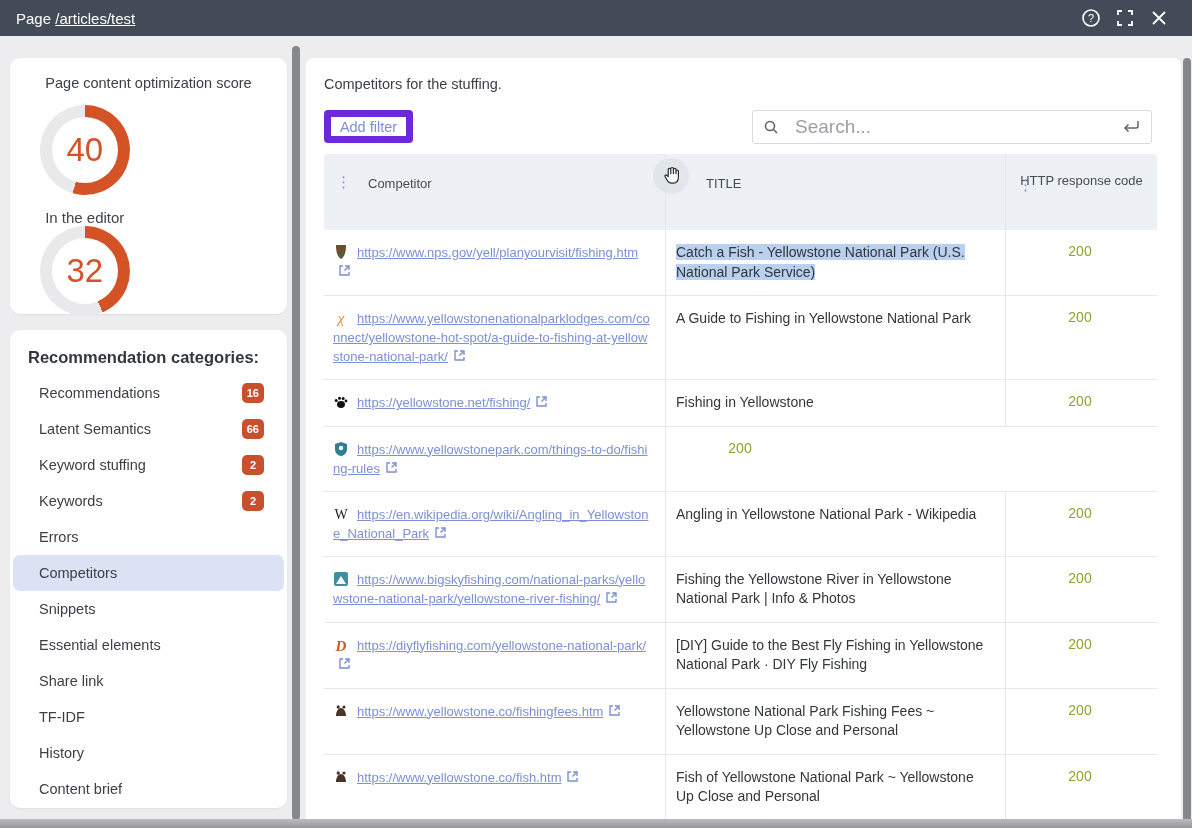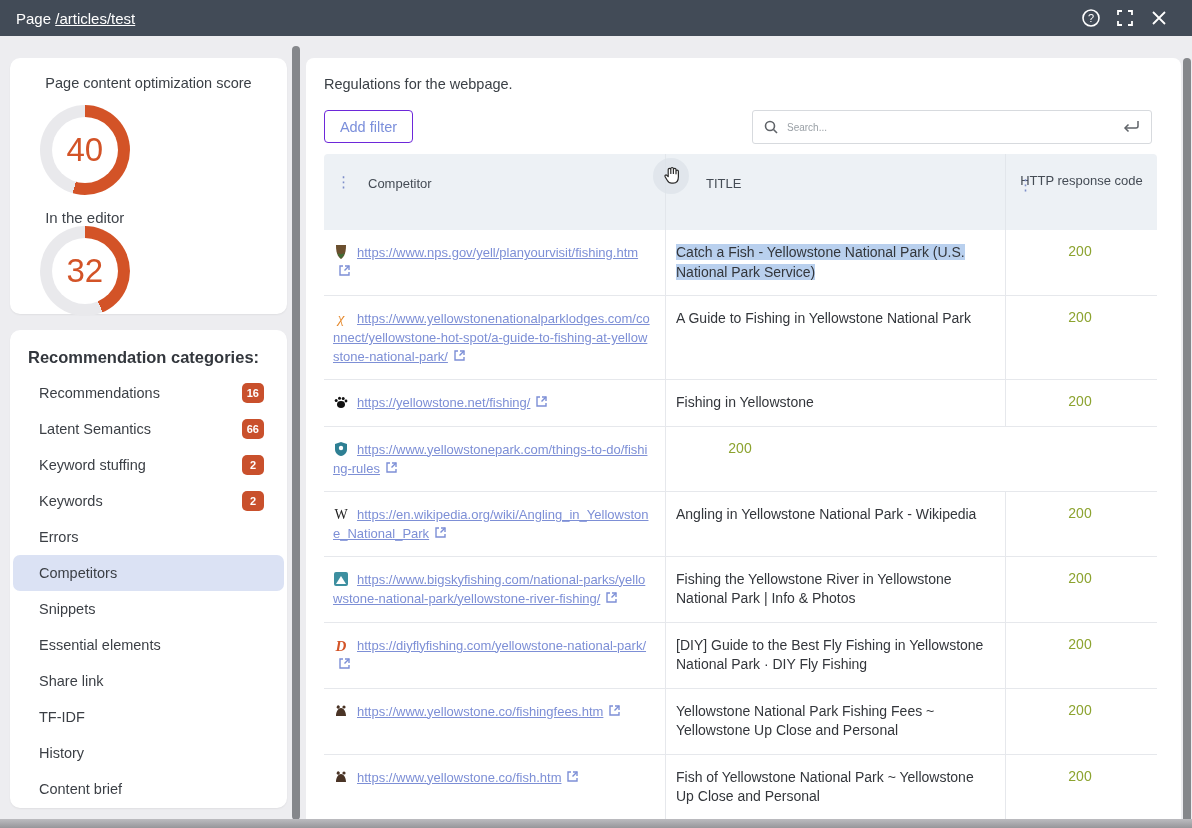--- a/index.html
+++ b/index.html
@@ -47,27 +47,27 @@
   
   .vscroll { position:absolute; border-radius:4px; background:#85878b; z-index:6; }
   .vscroll.left { left:292px; top:46px; width:8px; height:774px; }
   .vscroll.right { left:1183px; top:58px; width:8px; height:770px; }
 
   
   .main-panel { position:absolute; left:306px; top:58px; width:875px; height:770px; background:#fff;
                 border-radius:8px 8px 0 0; }
   .main-desc { position:absolute; left:18px; top:18px; font-size:14.5px; color:#3b4046; }
   .toolbar-add { position:absolute; left:18px; top:52px; width:89px; height:33px; background:#fff;
-                 border:1px solid #6d28d9; border-radius:4px; color:#7b8fdb; font-size:14.5px;
+                 border:7px solid #6d28d9; border-radius:4px; color:#7b8fdb; font-size:14.5px;
                  font-family:inherit; cursor:pointer; }
   .searchbox { position:absolute; left:446px; top:52px; width:400px; height:34px;
                border:1px solid #d7dade; border-radius:3px; display:flex; align-items:center;
                padding:0 10px; background:#fff; }
-  .searchbox input { border:none; outline:none; flex:1; font-size:10px; font-family:inherit;
-                     color:#3b4046; margin-left:8px; }
+  .searchbox input { border:none; outline:none; flex:1; font-size:19px; font-family:inherit;
+                     color:#3b4046; margin-left:16px; }
   .searchbox input::placeholder { color:#9aa0a6; }
 
   
   .table { position:absolute; left:18px; top:96px; width:833px; }
   .thead { display:flex; background:#edf1f5; border-radius:4px 4px 0 0; height:76px; }
   .th { font-size:13px; color:#454c55; position:relative; }
   .th.c1 { width:341px; padding:22px 0 0 44px; }
   .th.c2 { width:340px; padding:22px 0 0 40px; border-left:1px solid #e2e6eb; }
   .th.c3 { width:152px; padding:16px 14px 0; text-align:center; line-height:1.65;
            border-left:1px solid #e2e6eb; }
@@ -190,21 +190,21 @@
       <div class="cat-item">
         <span class="lbl">Content brief</span>
       </div>
     </div>
 </div>
 
 <div class="vscroll left"></div>
 <div class="vscroll right"></div>
 
 <div class="main-panel">
-  <div class="main-desc">Regulations for the webpage.</div>
+  <div class="main-desc">Competitors for the stuffing.</div>
   <button class="toolbar-add">Add filter</button>
   <div class="searchbox">
     <svg width="16" height="16" viewBox="0 0 16 16" fill="none" stroke="#5f6368" stroke-width="1.6">
         <circle cx="7" cy="7" r="4.5"></circle>
         <path d="M10.5 10.5L14 14"></path>
       </svg>
     <input type="text" placeholder="Search..." style="">
     <svg width="20" height="14" viewBox="0 0 20 14" fill="none" stroke="#5f6368" stroke-width="1.5">
         <path d="M17 1v5a2 2 0 0 1-2 2H4"></path>
         <path d="M7.5 4.5L4 8l3.5 3.5"></path>

